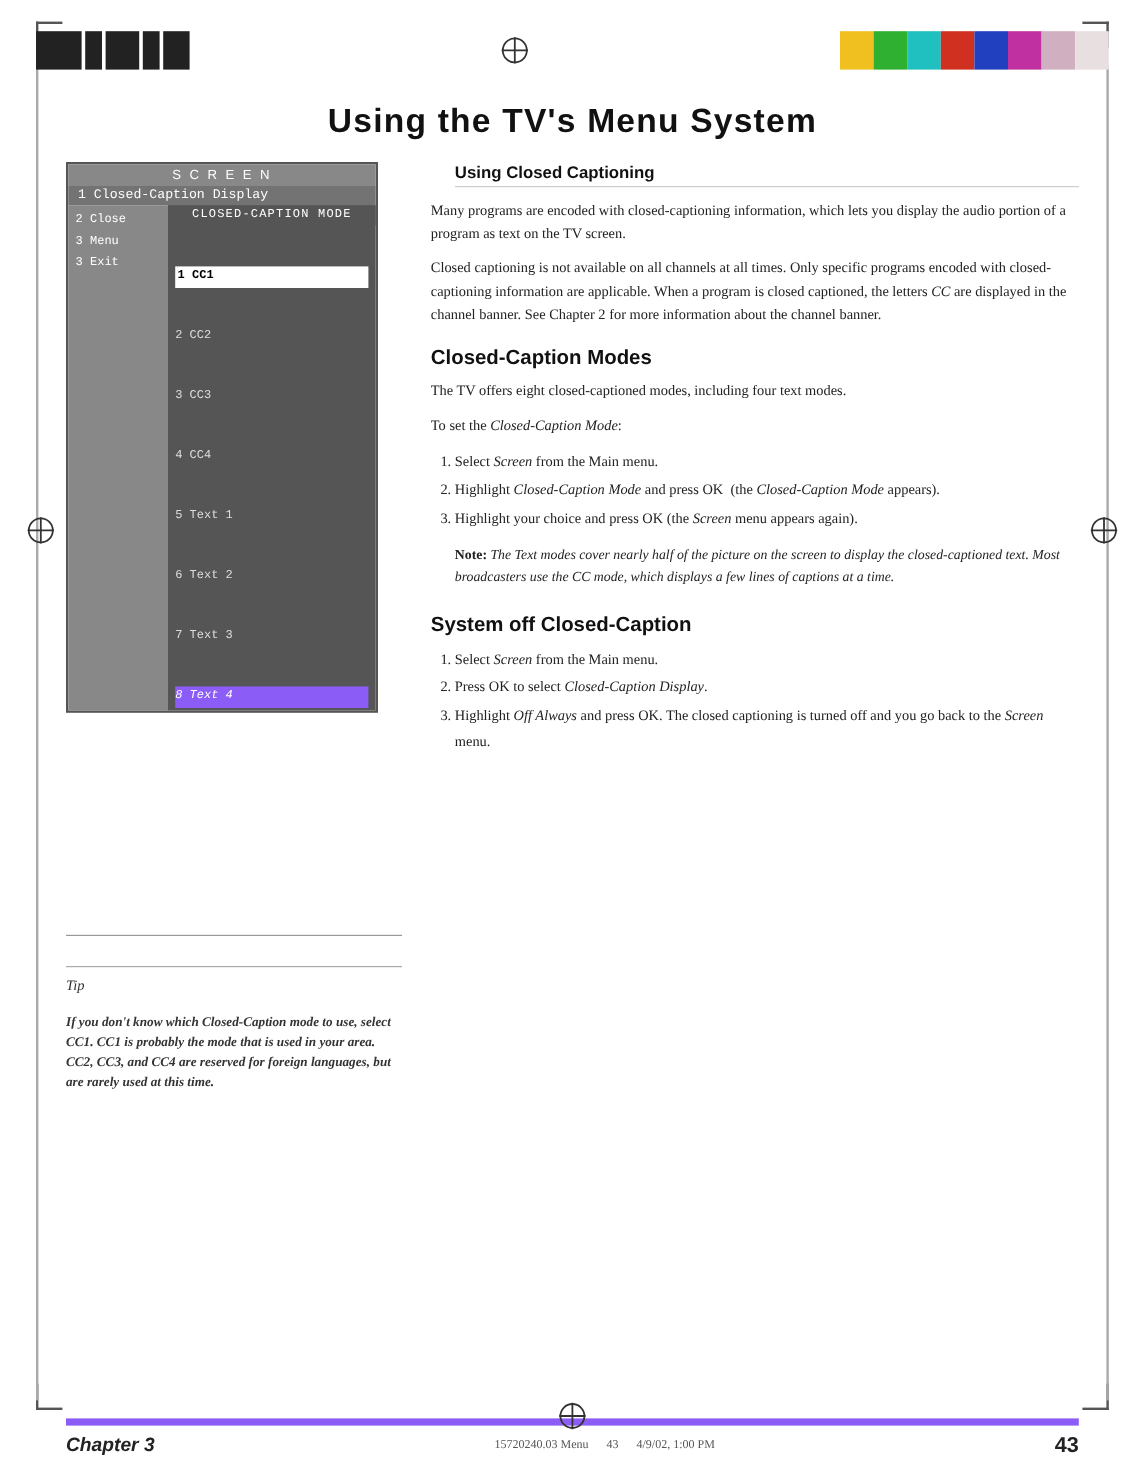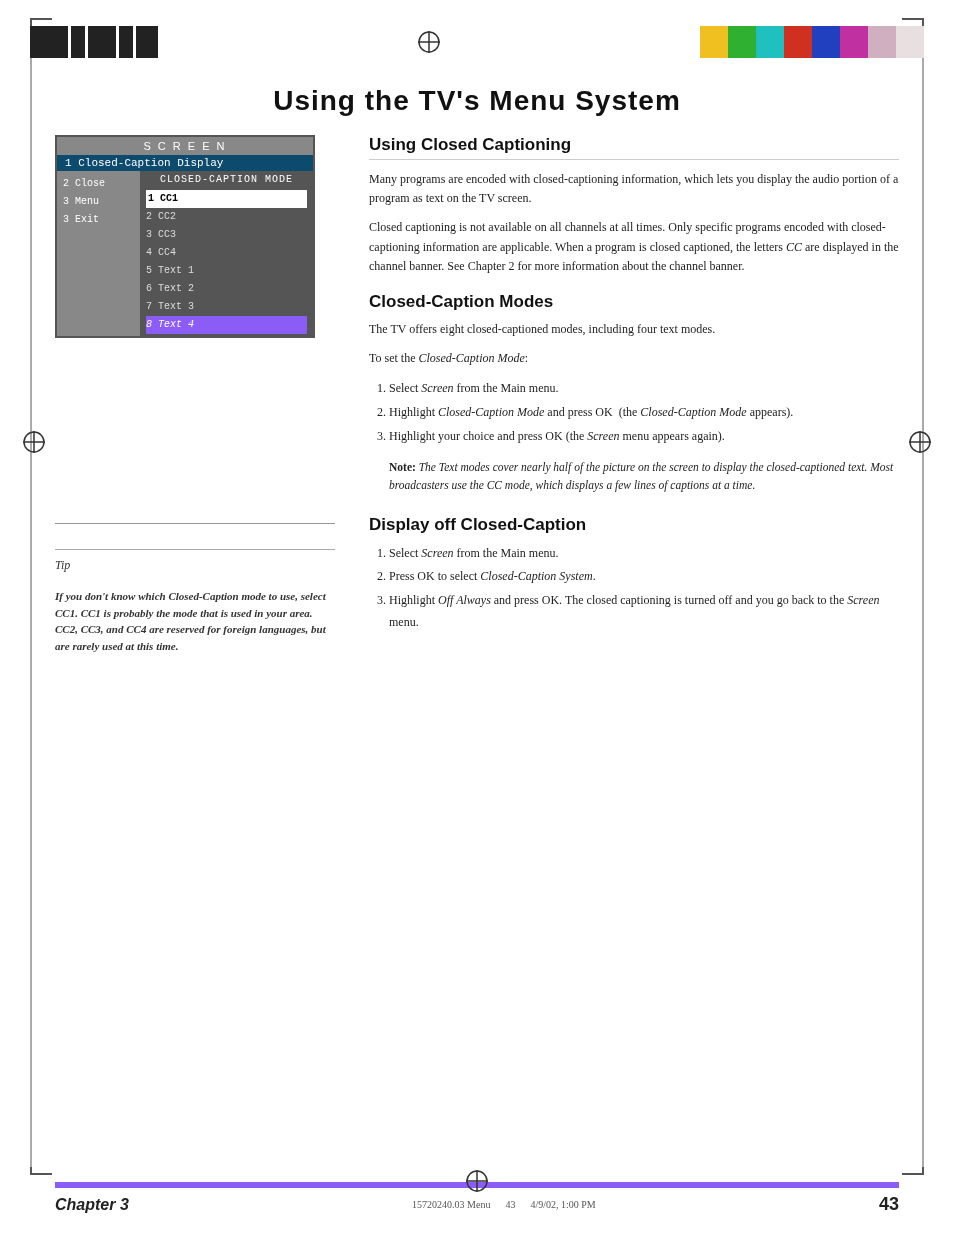--- a/index.html
+++ b/index.html
@@ -118,21 +118,21 @@
     }
 
     
     .content {
       position: absolute;
       top: 135px;
       left: 55px;
       right: 55px;
       bottom: 80px;
       display: flex;
-      gap: 34px;
+      gap: 24px;
     }
 
     .left-column {
       width: 280px;
       flex-shrink: 0;
     }
 
     .right-column {
       flex: 1;
     }
@@ -150,21 +150,21 @@
       background: #888;
       color: #fff;
       text-align: center;
       padding: 3px 5px;
       font-size: 11px;
       letter-spacing: 2px;
       font-family: Arial, sans-serif;
     }
 
     .tv-menu-item-1 {
-      background: #0c4a6e;
+      background: #737373;
       color: #fff;
       padding: 2px 8px;
       font-size: 11px;
     }
 
     .tv-menu-main {
       display: flex;
     }
 
     .tv-menu-left-items {
@@ -192,20 +192,21 @@
     }
 
     .tv-submenu-items {
       padding: 2px 6px;
       line-height: 1.8;
       font-size: 10px;
     }
 
     .tv-submenu-item {
       color: #ddd;
+      margin-top: 32px;
     }
 
     .tv-submenu-item.selected {
       background: #fff;
       color: #000;
       font-weight: bold;
       padding: 0 2px;
     }
 
     .tv-submenu-item.highlighted {
@@ -232,26 +233,27 @@
       font-size: 11px;
       line-height: 1.5;
       color: #333;
       font-style: italic;
       font-weight: bold;
     }
 
     
     .section-title-main {
       font-family: Arial, sans-serif;
-      font-size: 17px;
+      font-size: 14px;
       font-weight: bold;
       color: #111;
       margin-bottom: 10px;
       border-bottom: 1px solid #ccc;
       padding-bottom: 4px;
+      margin-left: 20px;
     }
 
     .body-text {
       font-size: 12px;
       line-height: 1.6;
       color: #222;
       margin-bottom: 10px;
     }
 
     .section-title-sub {
@@ -455,25 +457,25 @@
       <li>Highlight <em>Closed-Caption Mode</em> and press OK&nbsp; (the <em>Closed-Caption Mode</em> appears).</li>
       <li>Highlight your choice and press OK (the <em>Screen</em> menu appears again).</li>
     </ol>
 
     <div class="note-box">
       <p class="note-text">
         <strong>Note:</strong><em> The Text modes cover nearly half of the picture on the screen to display the closed-captioned text. Most broadcasters use the CC mode, which displays a few lines of captions at a time.</em>
       </p>
     </div>
 
-    <div class="section-title-sub">Display off Closed-Caption</div>
+    <div class="section-title-sub">System off Closed-Caption</div>
 
     <ol class="ordered-list">
       <li>Select <em>Screen</em> from the Main menu.</li>
-      <li>Press OK to select <em>Closed-Caption System</em>.</li>
+      <li>Press OK to select <em>Closed-Caption Display</em>.</li>
       <li>Highlight <em>Off Always</em> and press OK. The closed captioning is turned off and you go back to the <em>Screen</em> menu.</li>
     </ol>
 
   </div>
 </div>
 
 <div class="footer">
   <div class="footer-chapter">Chapter 3</div>
   <div class="footer-center">
     <span>15720240.03 Menu</span>

